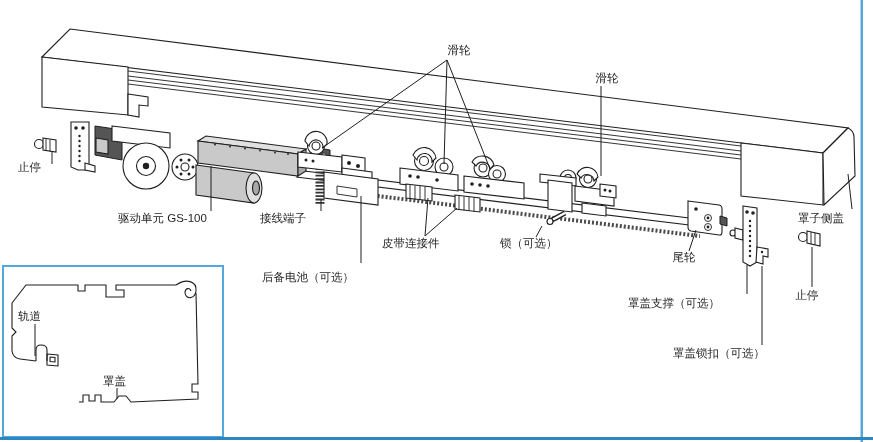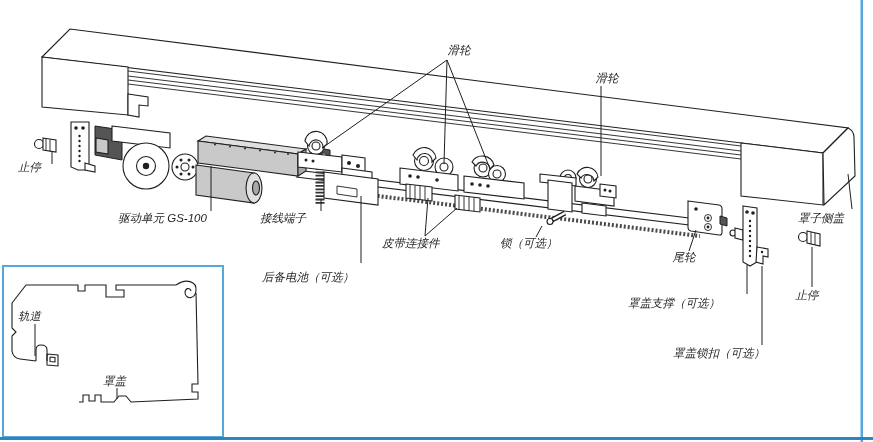--- a/index.html
+++ b/index.html
@@ -1,21 +1,21 @@
 <!DOCTYPE html>
 <html style="--line: #1f1f1f; --accent: #56a8dc; --accent-dark: #2e86c1; --gray: #c9c9c9; --bg: #ffffff;"><head>
 <meta charset="utf-8">
 <style>
   :root{
     --line:#1f1f1f; --accent:#56a8dc; --accent-dark:#2e86c1;
     --gray:#c9c9c9; --gray-dk:#9a9a9a; --bg:#ffffff;
   }
   html,body{margin:0;padding:0;background:#fff;}
   .stage{position:relative;width:873px;height:442px;background:var(--bg);overflow:hidden;
-         font-family:"Liberation Sans", sans-serif;font-style:italic;}
+         font-family:"Liberation Sans", sans-serif;}
   svg{position:absolute;left:0;top:0;}
   .ln{stroke:var(--line);stroke-width:1.1;fill:none;}
   .lnthin{stroke:var(--line);stroke-width:0.9;fill:none;}
   .wh{fill:#fff;stroke:var(--line);stroke-width:1.1;}
   .gy{fill:var(--gray);stroke:var(--line);stroke-width:1.1;}
   .gylt{fill:#e0e0e0;stroke:var(--line);stroke-width:1.1;}
   .gydk{fill:#a8a8a8;stroke:var(--line);stroke-width:1.1;}
   .dk{fill:#555;stroke:var(--line);stroke-width:1;}
   .dot{fill:var(--line);stroke:none;}
   .hole{fill:#fff;stroke:var(--line);stroke-width:0.9;}

